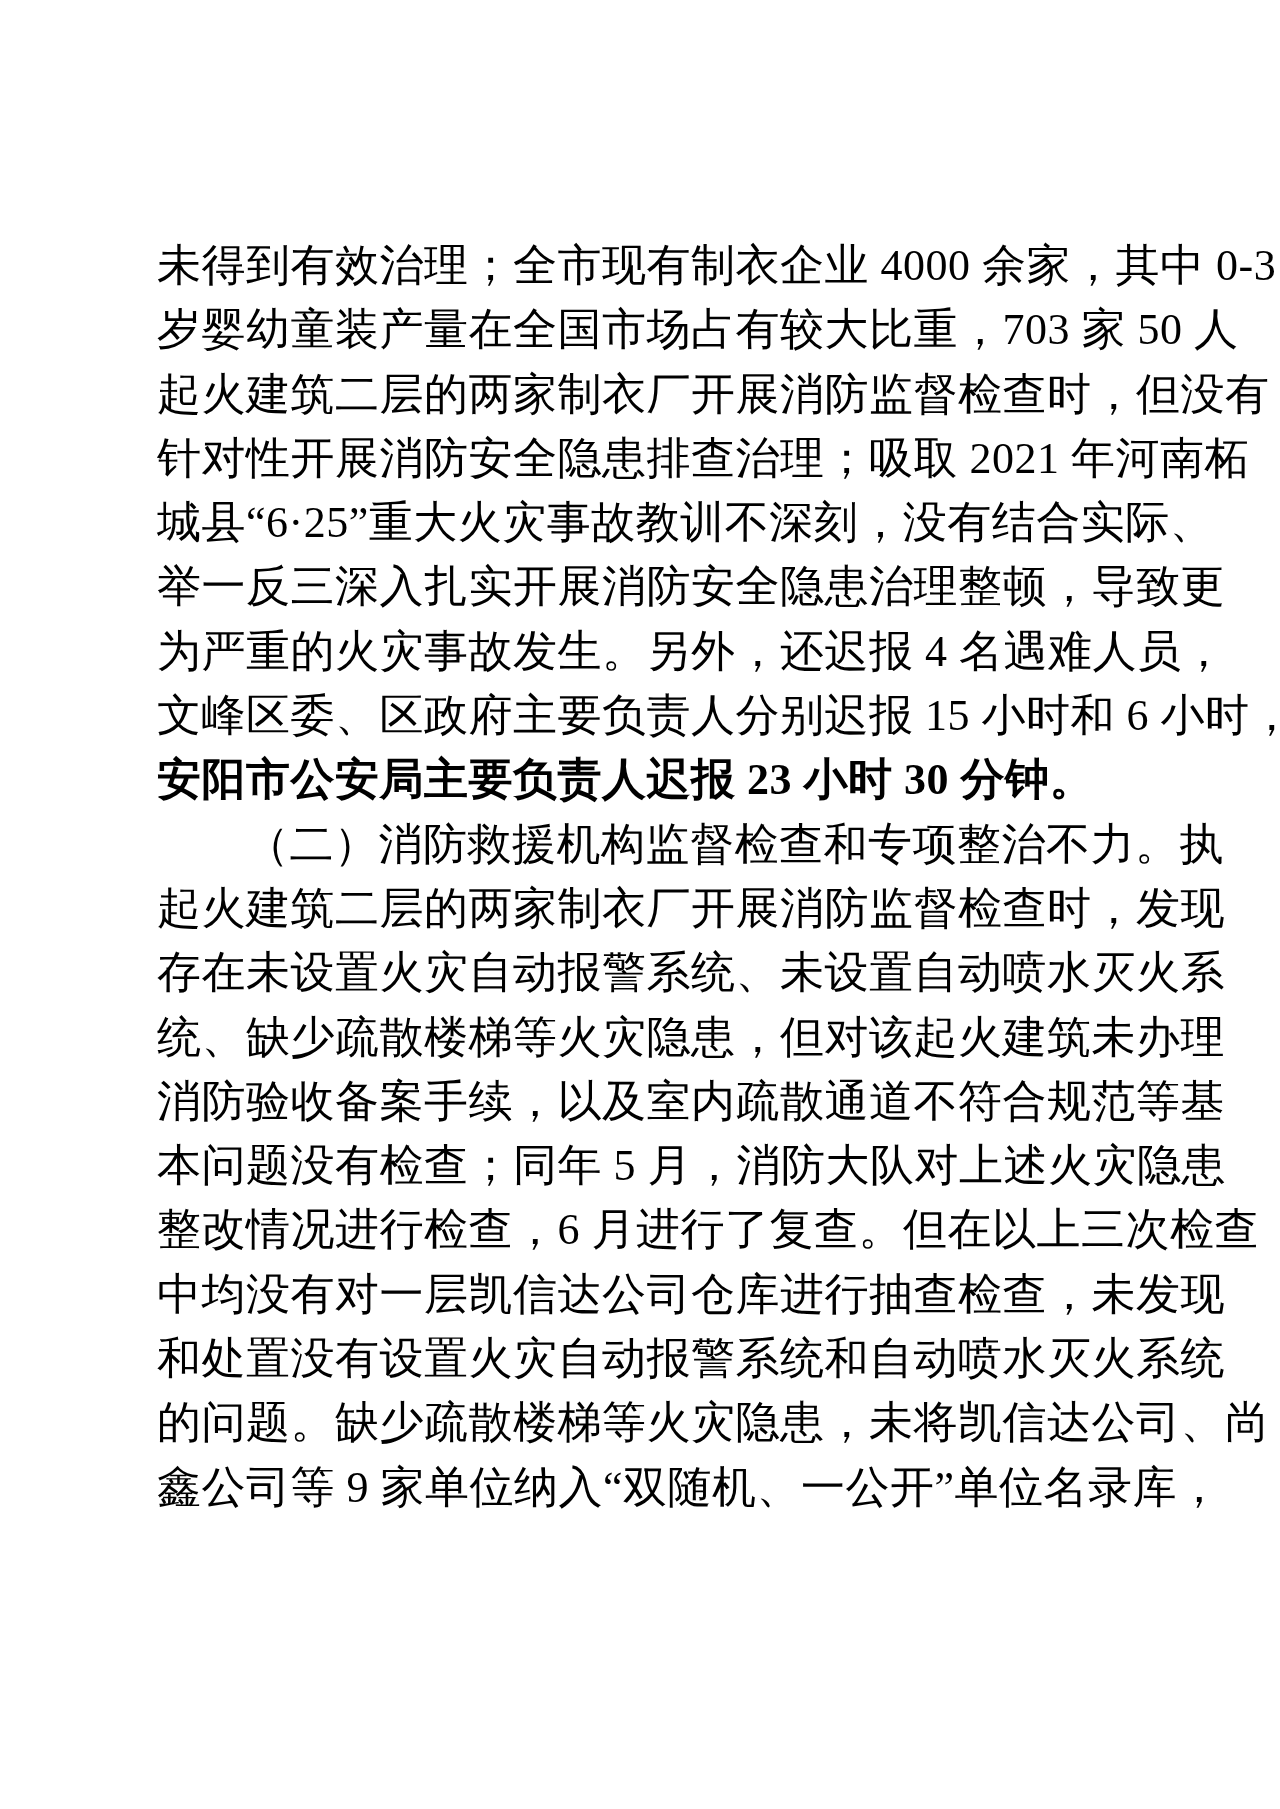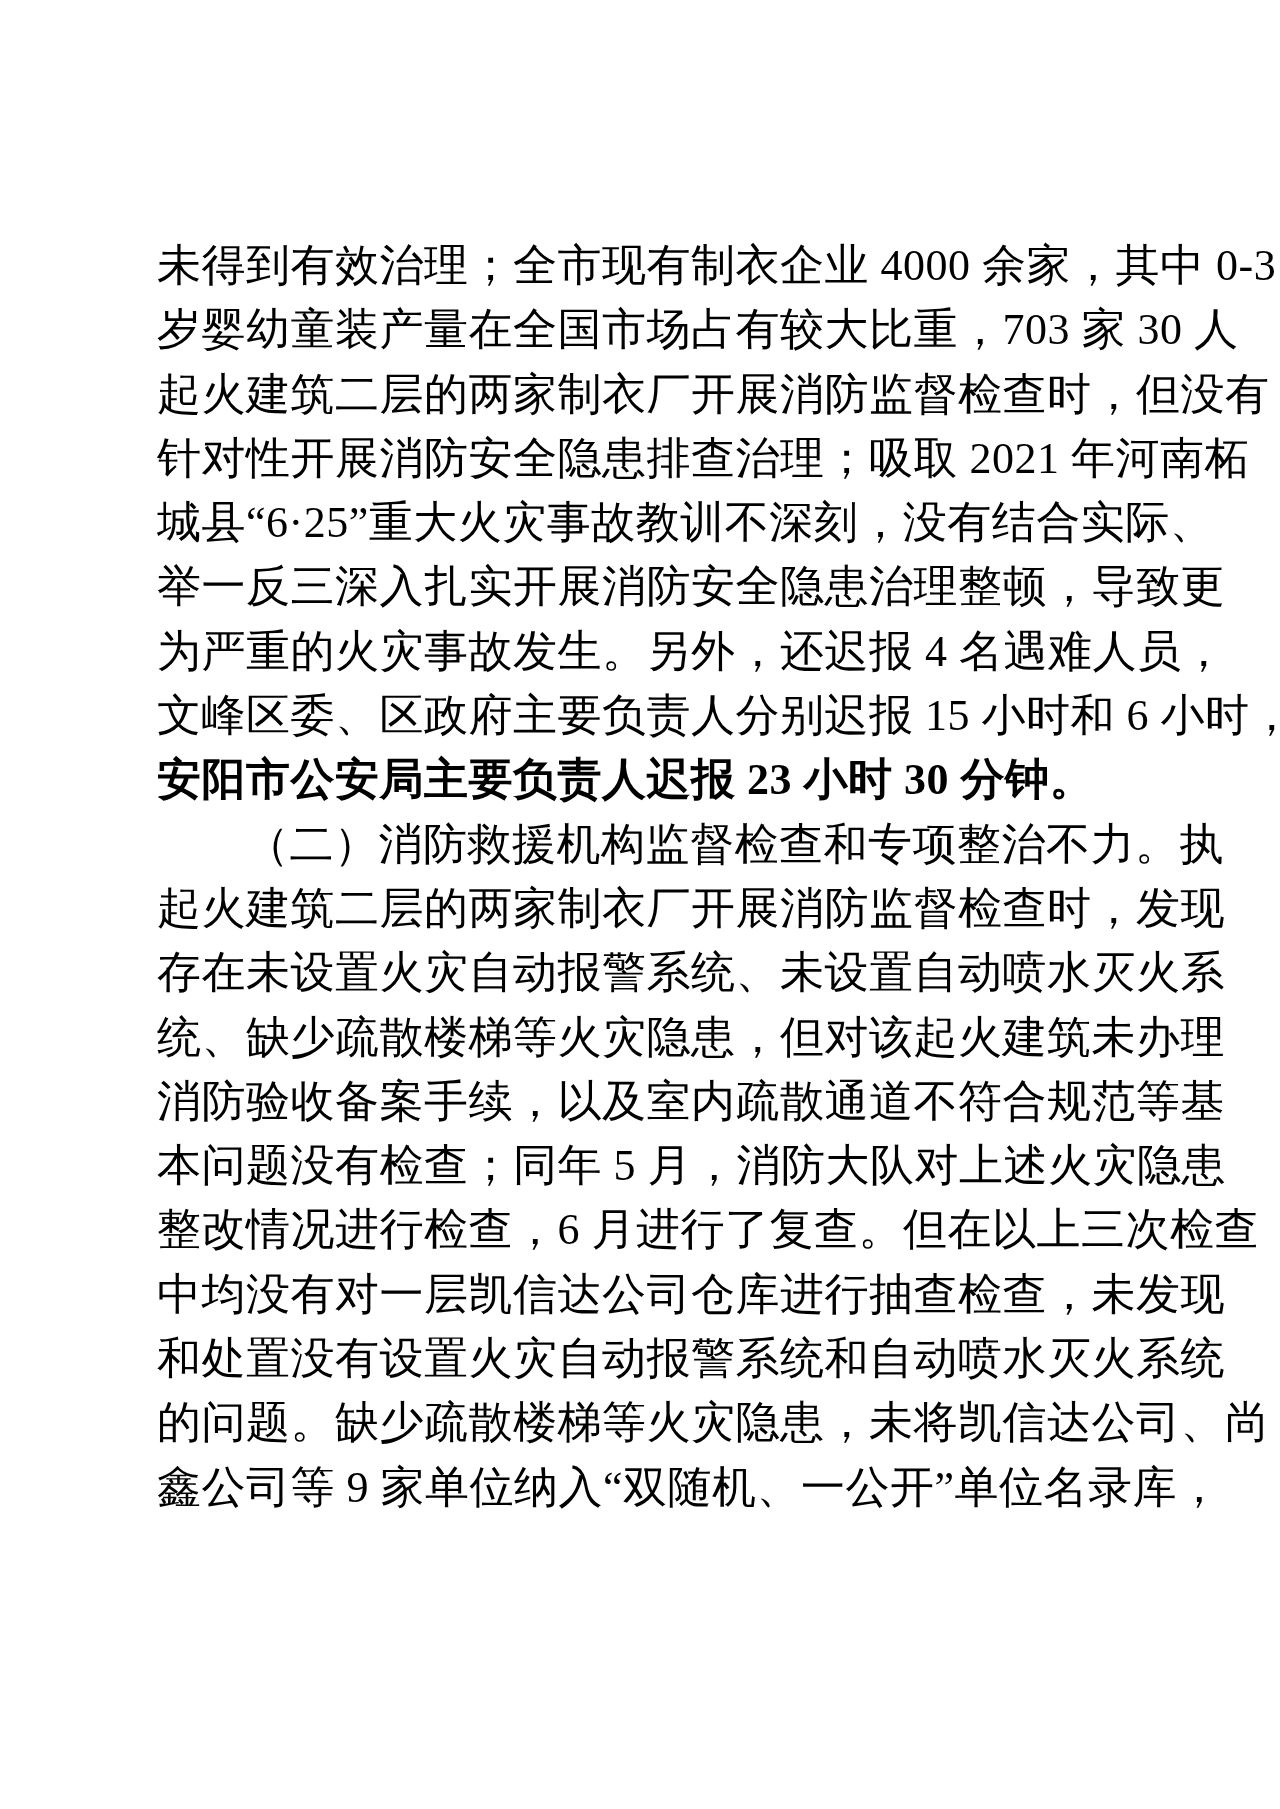--- a/index.html
+++ b/index.html
@@ -51,21 +51,21 @@
     line-height: 36px;
     color: #a16207;
   }
 </style>
 </head>
 <body>
 
 <div class="page">
   <div class="text-block">
       <div class="line"><span class="">未得到有效治理；全市现有制衣企业 4000 余家，其中 0-3</span></div>
-      <div class="line"><span class="">岁婴幼童装产量在全国市场占有较大比重，703 家 30 人</span></div>
+      <div class="line"><span class="">岁婴幼童装产量在全国市场占有较大比重，703 家 50 人</span></div>
       <div class="line"><span class="">起火建筑二层的两家制衣厂开展消防监督检查时，但没有</span></div>
       <div class="line"><span class="">针对性开展消防安全隐患排查治理；吸取 2021 年河南柘</span></div>
       <div class="line"><span class="">城县“6·25”重大火灾事故教训不深刻，没有结合实际、</span></div>
       <div class="line"><span class="">举一反三深入扎实开展消防安全隐患治理整顿，导致更</span></div>
       <div class="line"><span class="">为严重的火灾事故发生。另外，还迟报 4 名遇难人员，</span></div>
       <div class="line"><span class="">文峰区委、区政府主要负责人分别迟报 15 小时和 6 小时，</span></div>
       <div class="line line-end"><span class="">安阳市公安局主要负责人迟报 23 小时 30 分钟。</span></div>
       <div class="line line-indent"><span class="bold">（二）消防救援机构监督检查和专项整治不力。</span><span class="">执</span></div>
       <div class="line"><span class="">起火建筑二层的两家制衣厂开展消防监督检查时，发现</span></div>
       <div class="line"><span class="">存在未设置火灾自动报警系统、未设置自动喷水灭火系</span></div>

